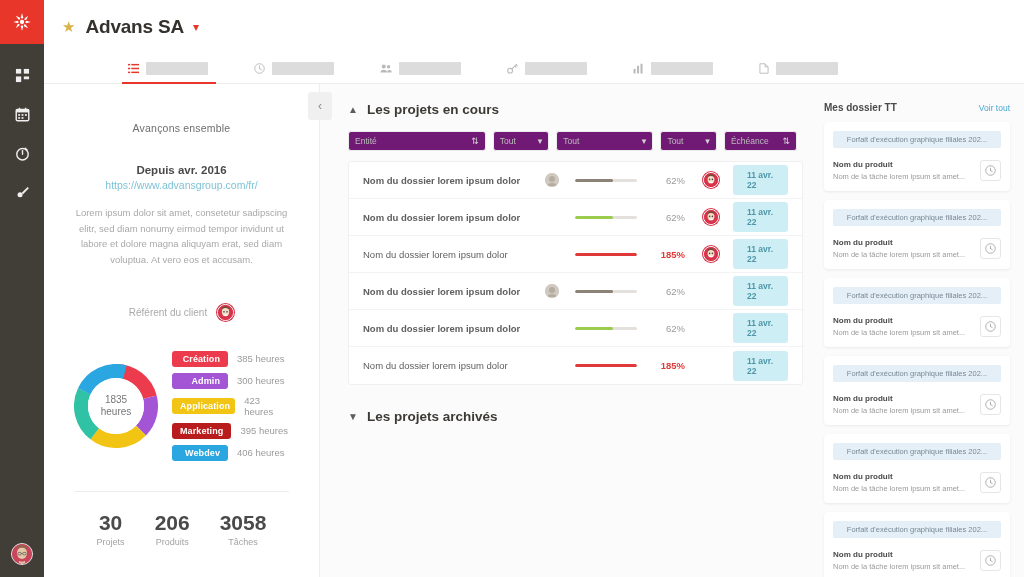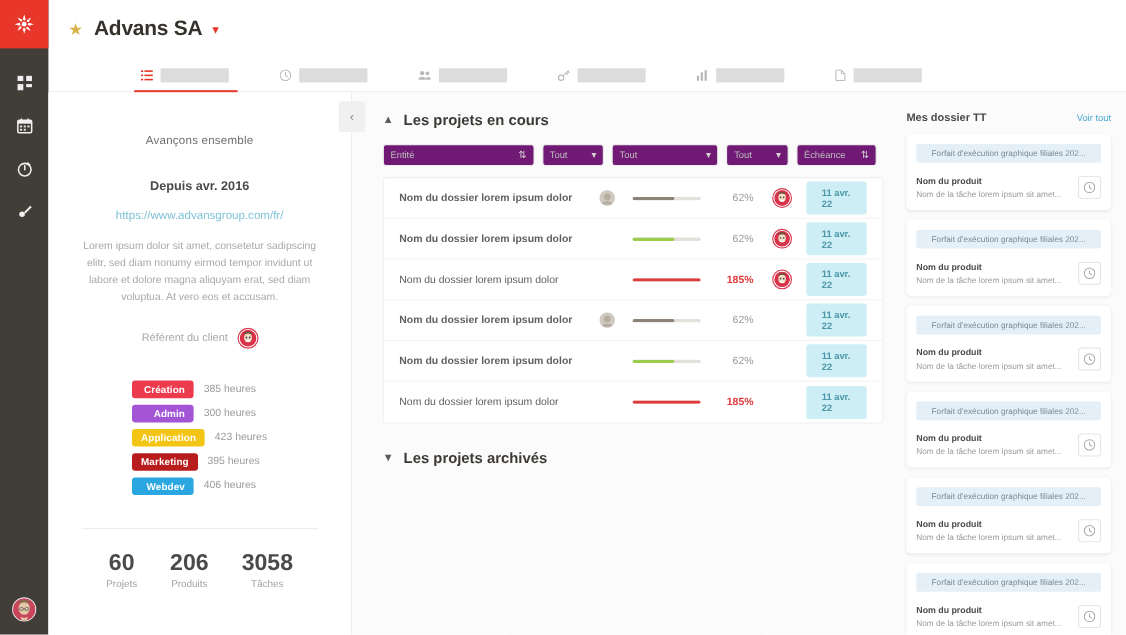--- a/index.html
+++ b/index.html
@@ -66,26 +66,26 @@
     width: 276px; flex: 0 0 276px; background: #fff;
     border-right: 1px solid #eeeeee; padding: 26px 30px 0 30px;
     display: flex; flex-direction: column; align-items: center;
   }
   .logo-wrap { text-align: center; margin-top: 10px; }
   .logo-word { font-size: 28px; font-weight: bold; letter-spacing: .5px; line-height: 1; }
   .lg-a { color: #58595b; } .lg-n { color: #5aa02c; } .lg-s { color: #f2c200; }
   .logo-tag { font-size: 10.5px; color: #6d6e70; margin-top: 2px; letter-spacing: .2px; }
 
   .since { font-size: 11.5px; font-weight: bold; color: #4a4a4a; margin-top: 30px; }
-  .site { font-size: 10.5px; color: #7fc3d6; margin-top: 14px; }
+  .site { font-size: 10.5px; color: #7fc3d6; margin-top: 3px; }
   .blurb {
     font-size: 9.5px; color: #a9a9a9; line-height: 1.65; text-align: center;
     margin-top: 14px; max-width: 212px;
   }
-  .ref-row { display: flex; align-items: center; gap: 10px; margin-top: 20px; }
+  .ref-row { display: flex; align-items: center; gap: 10px; margin-top: 36px; }
   .ref-lbl { font-size: 10px; color: #a9a9a9; }
   .mini-av {
     width: 17px; height: 17px; border-radius: 50%; background: #d8334a;
     border: 1.5px solid #ffffff; box-shadow: 0 0 0 1px #d8334a;
     display: flex; align-items: center; justify-content: center; overflow: hidden;
   }
 
   
   .chart-block { display: flex; align-items: center; gap: 14px; margin-top: 30px; width: 100%; justify-content: center; }
   .donut { position: relative; width: 84px; height: 84px; flex: 0 0 84px; }
@@ -343,20 +343,35 @@
               <ellipse cx="9" cy="8.4" rx="4.4" ry="5" fill="#f0ddc6"></ellipse>
               <path d="M4.6 5q4.4-2.6 8.8 0 .2-3.4-4.4-3.4T4.6 5z" fill="#6e4f38"></path>
               <circle cx="7.2" cy="8.2" r="1" fill="#4a4a4a"></circle>
               <circle cx="10.8" cy="8.2" r="1" fill="#4a4a4a"></circle>
               <path d="M6.6 11.4h4.8v1.6H6.6z" fill="#fff"></path>
             </svg>
           </span>
         </div>
 
         <div class="chart-block">
+          <div class="donut">
+            <svg width="84" height="84" viewBox="0 0 84 84">
+              <g transform="translate(42,42)">
+                <circle r="35" fill="none" stroke="#ed3b4e" stroke-width="14" stroke-dasharray="46.1 173.8" transform="rotate(-90)"></circle>
+                <circle r="35" fill="none" stroke="#a455d6" stroke-width="14" stroke-dasharray="35.9 183.9" transform="rotate(-14.4)"></circle>
+                <circle r="35" fill="none" stroke="#f2c413" stroke-width="14" stroke-dasharray="50.7 169.2" transform="rotate(44.5)"></circle>
+                <circle r="35" fill="none" stroke="#2fc2a4" stroke-width="14" stroke-dasharray="47.3 172.5" transform="rotate(127.5)"></circle>
+                <circle r="35" fill="none" stroke="#2aa7e0" stroke-width="14" stroke-dasharray="48.6 171.2" transform="rotate(205)"></circle>
+              </g>
+            </svg>
+            <div class="donut-hole">
+              <div class="donut-val">1835</div>
+              <div class="donut-val">heures</div>
+            </div>
+          </div>
           <div class="legend">
             <div class="lg-row">
               <span class="lg-chip" style="background:#ed3b4e">Création</span>
               <span class="lg-hours">385 heures</span>
             </div>
             <div class="lg-row">
               <span class="lg-chip" style="background:#a455d6">Admin</span>
               <span class="lg-hours">300 heures</span>
             </div>
             <div class="lg-row">
@@ -370,21 +385,21 @@
             <div class="lg-row">
               <span class="lg-chip" style="background:#2aa7e0">Webdev</span>
               <span class="lg-hours">406 heures</span>
             </div>
           </div>
         </div>
 
         <div class="stats-sep"></div>
         <div class="stats">
           <div class="stat">
-            <div class="stat-num">60</div>
+            <div class="stat-num">30</div>
             <div class="stat-lbl">Projets</div>
           </div>
           <div class="stat">
             <div class="stat-num">206</div>
             <div class="stat-lbl">Produits</div>
           </div>
           <div class="stat">
             <div class="stat-num">3058</div>
             <div class="stat-lbl">Tâches</div>
           </div>

